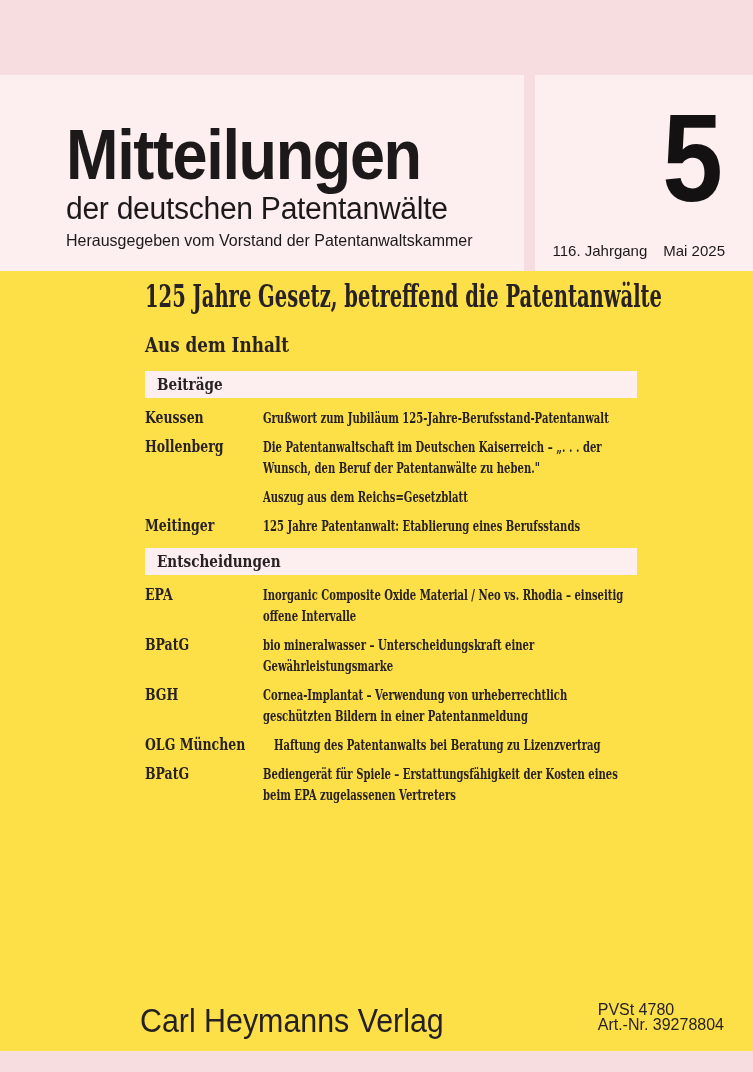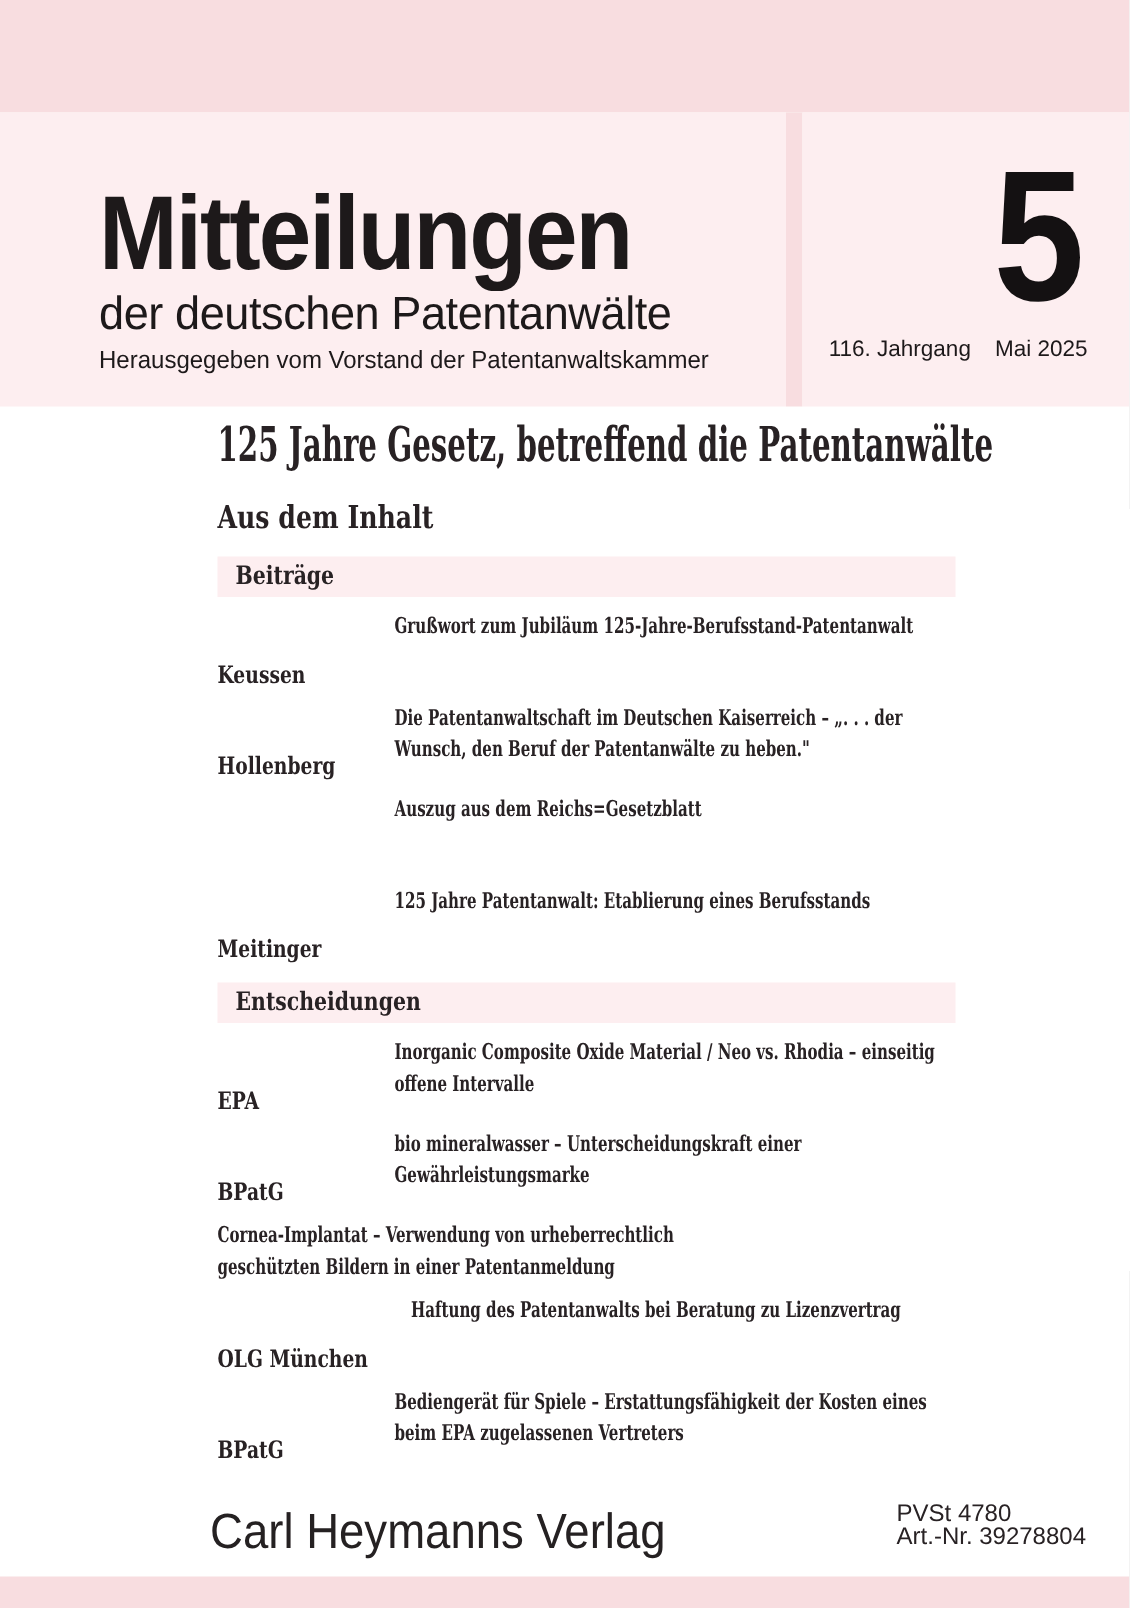--- a/index.html
+++ b/index.html
@@ -1,20 +1,20 @@
 <!DOCTYPE html>
 <html lang="de"><head>
 <meta charset="utf-8">
 <style>
   html,body{margin:0;padding:0;background:#e9e9e9;}
   .page{
     position:relative;
     width:753px;height:1072px;
     margin:0 auto;
-    background:#ffffff;
+    background:#fde047;
     overflow:hidden;
     font-family:"Liberation Sans", sans-serif;
     color:#231e20;
   }
   
   .band-top{position:absolute;top:0;left:0;width:753px;height:75px;background:#f8dde0;}
   .band-bottom{position:absolute;left:0;bottom:0;width:753px;height:21px;background:#f8dde0;}
   .panel-left{position:absolute;top:75px;left:0;width:524px;height:196px;background:#fdeef0;}
   .panel-gap{position:absolute;top:75px;left:524px;width:11px;height:196px;background:#f8dde0;}
   .panel-right{position:absolute;top:75px;left:535px;width:218px;height:196px;background:#fdeef0;}
@@ -36,40 +36,40 @@
     transform:scaleX(0.97);transform-origin:0 0;white-space:nowrap;color:#1d191a;
   }
 
   
   .issue-number{
     position:absolute;right:30px;top:96px;
     font-size:124px;line-height:124px;font-weight:bold;color:#141112;
     transform:scaleX(0.88);transform-origin:100% 0;
   }
   .issue-meta{
-    position:absolute;right:28px;top:224px;
+    position:absolute;right:28px;top:242px;
     font-size:15px;line-height:18px;color:#1d191a;white-space:nowrap;
   }
   .issue-meta .sep{display:inline-block;width:16px;}
 
   
   .fraktur{font-family:"DejaVu Serif", serif;font-weight:bold;color:#282224;}
   .content{position:absolute;left:145px;top:280px;width:492px;}
   .headline{font-size:32px;line-height:32px;white-space:nowrap;}
   .headline .fit{display:inline-block;transform:scaleX(0.61);transform-origin:0 0;white-space:nowrap;}
   .toc-label{margin-top:22px;font-size:21px;line-height:21px;}
   .toc-label .fit{display:inline-block;transform:scaleX(0.80);transform-origin:0 0;white-space:nowrap;}
   .section-band{
     margin-top:16px;height:27px;background:#fdeef0;
     font-size:17px;line-height:27px;padding-left:12px;box-sizing:border-box;
   }
   .section-band .fit{display:inline-block;transform:scaleX(0.80);transform-origin:0 0;white-space:nowrap;}
   .rows{margin-top:9px;}
   .row{display:flex;margin-bottom:8px;font-size:16px;line-height:21px;}
-  .row .author{flex:0 0 118px;margin-top:32px;}
+  .row .author{flex:0 0 118px;}
   .row .author .fit{display:inline-block;transform:scaleX(0.78);transform-origin:0 0;white-space:nowrap;}
   .row .desc{flex:1;font-size:14.5px;}
   .row .desc .fit{display:inline-block;width:540px;transform:scaleX(0.6926);transform-origin:0 0;}
   .rows + .section-band{margin-top:12px;}
 
   
   .f-publisher{
     position:absolute;left:140px;top:1004px;
     font-size:33px;line-height:1;color:#252122;
     transform:scaleX(0.92);transform-origin:0 0;white-space:nowrap;
@@ -140,20 +140,21 @@
     <div class="rows">
       <div class="row fraktur">
         <div class="author"><span class="fit">EPA</span></div>
         <div class="desc"><span class="fit">Inorganic Composite Oxide Material / Neo vs. Rhodia – einseitig offene Intervalle</span></div>
       </div>
       <div class="row fraktur">
         <div class="author"><span class="fit">BPatG</span></div>
         <div class="desc"><span class="fit">bio mineralwasser – Unterscheidungskraft einer Gewährleistungsmarke</span></div>
       </div>
       <div class="row fraktur">
+        <div class="author"><span class="fit">BGH</span></div>
         <div class="desc"><span class="fit">Cornea-Implantat – Verwendung von urheberrechtlich geschützten Bildern in einer Patentanmeldung</span></div>
       </div>
       <div class="row fraktur">
         <div class="author"><span class="fit">OLG München</span></div>
         <div class="desc"><span class="fit">Haftung des Patentanwalts bei Beratung zu Lizenzvertrag</span></div>
       </div>
       <div class="row fraktur">
         <div class="author"><span class="fit">BPatG</span></div>
         <div class="desc"><span class="fit">Bediengerät für Spiele – Erstattungsfähigkeit der Kosten eines beim EPA zugelassenen Vertreters</span></div>
       </div>

